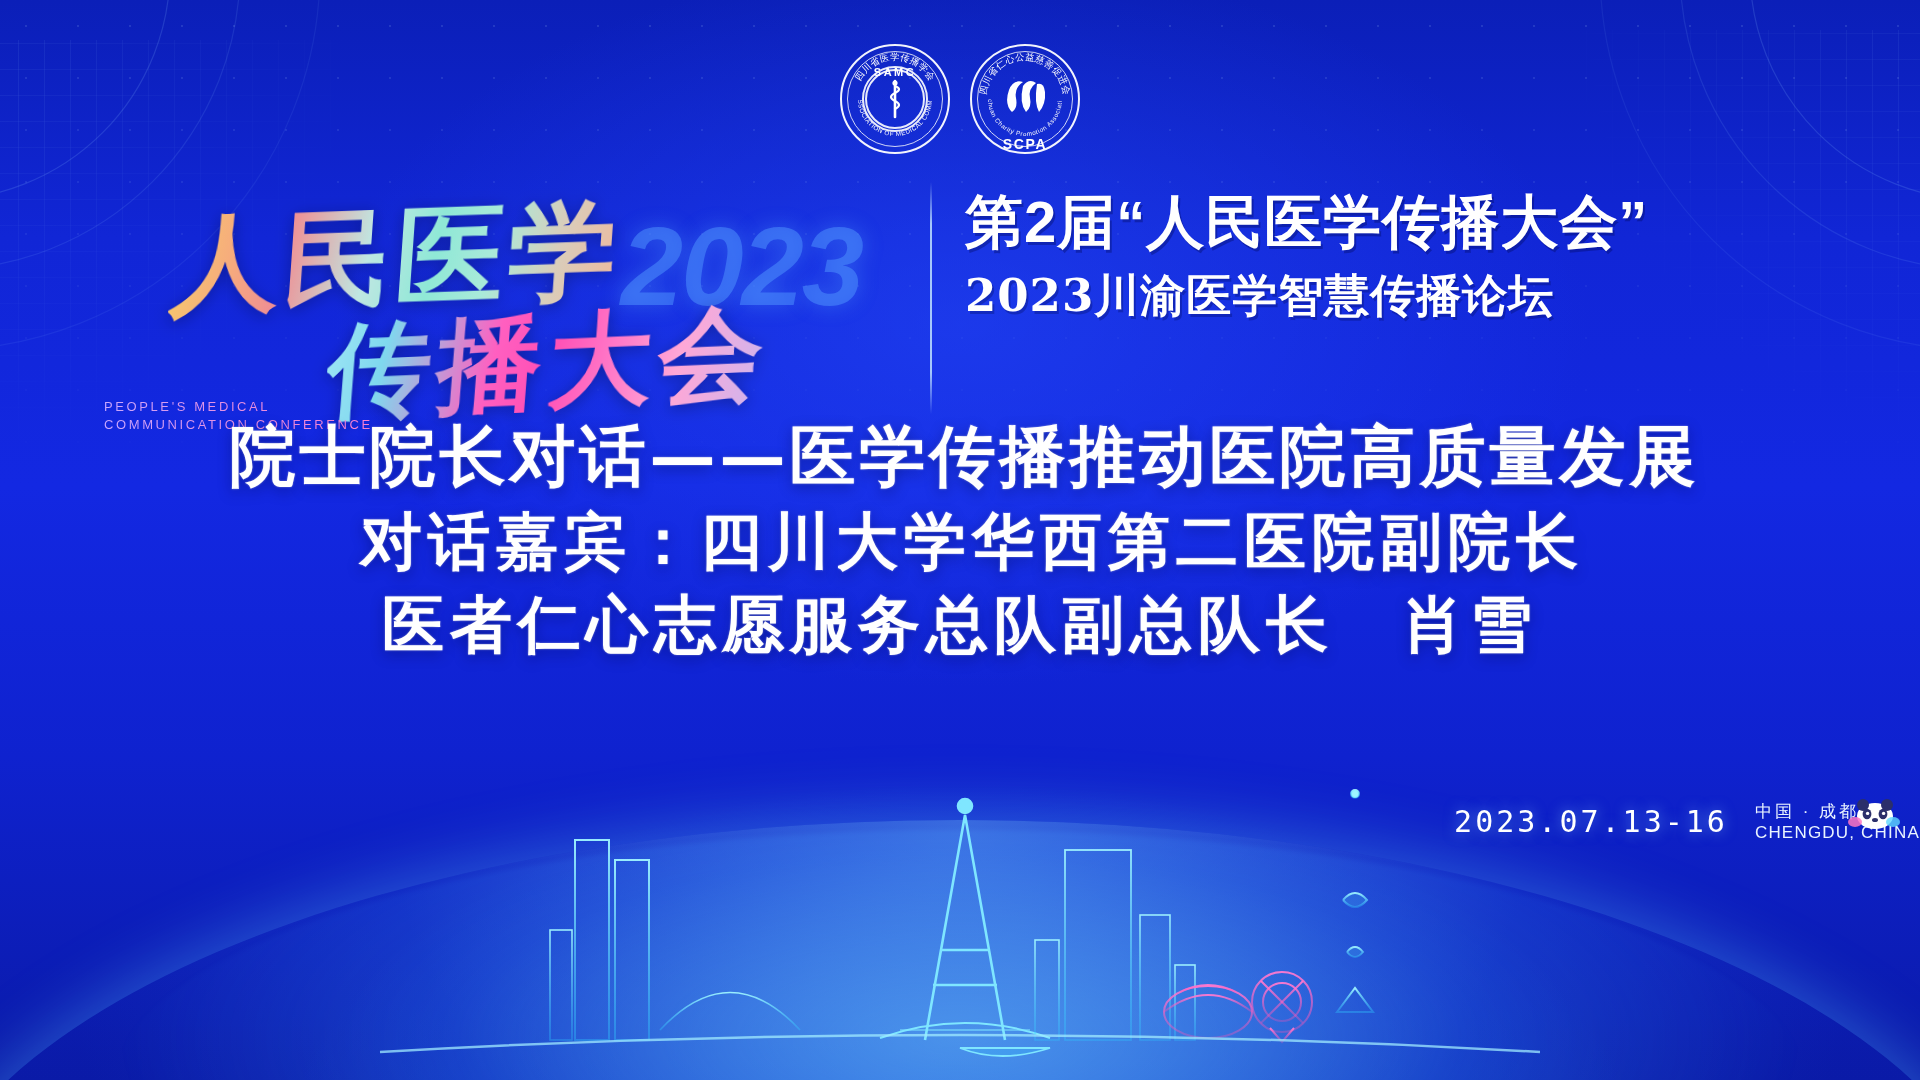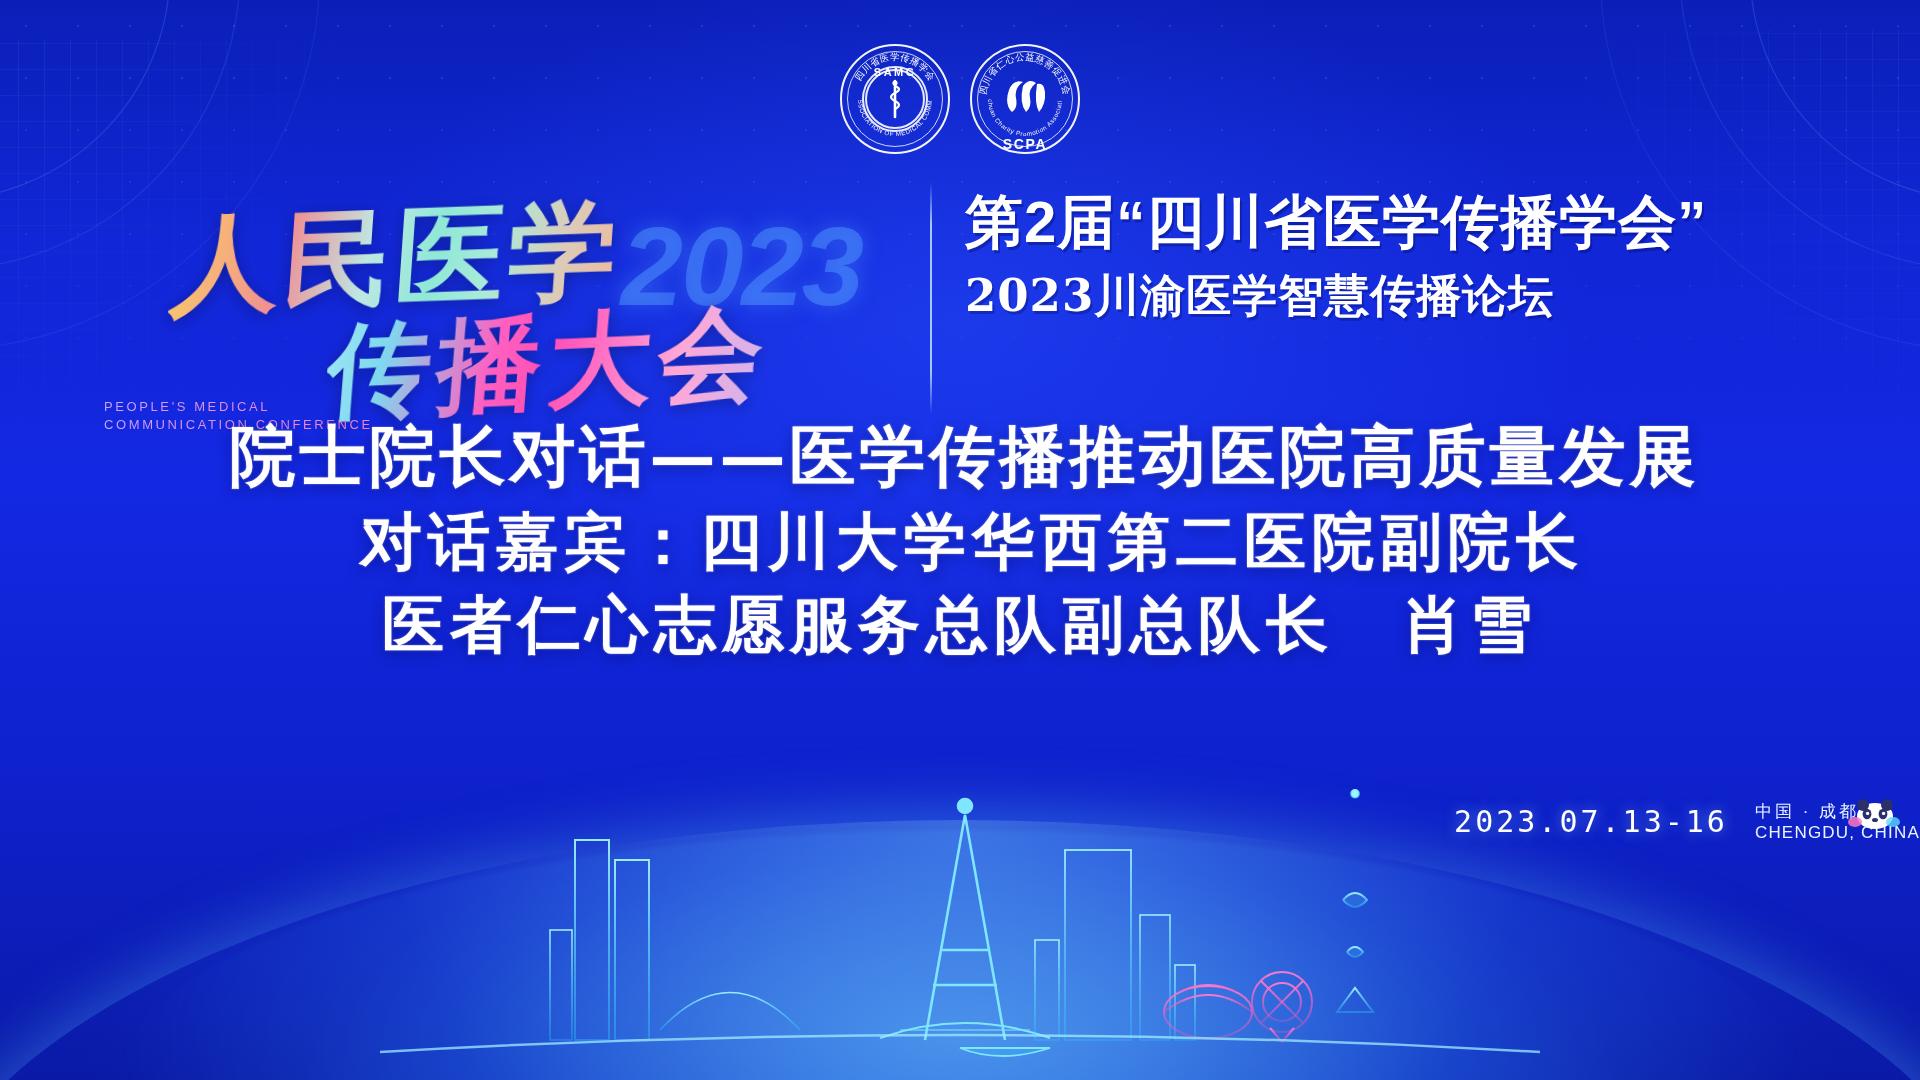--- a/index.html
+++ b/index.html
@@ -193,21 +193,21 @@
     <div class="cal2">传播大会</div>
   </div>
   <div class="en-sub">
     <div>PEOPLE'S MEDICAL</div>
     <div>COMMUNICATION CONFERENCE</div>
   </div>
 
   <div class="divider"></div>
 
   <div class="titles">
-    <div class="t-main">第2届“四川省医学传播学会”</div>
+    <div class="t-main">第2届“人民医学传播大会”</div>
     <div class="t-sub">2023川渝医学智慧传播论坛</div>
   </div>
 
   <div class="headline">
     <div class="hl hl1">院士院长对话——医学传播推动医院高质量发展</div>
     <div class="hl hl2">对话嘉宾：四川大学华西第二医院副院长</div>
     <div class="hl hl3">医者仁心志愿服务总队副总队长　肖雪</div>
   </div>
 
   <div class="footer">

